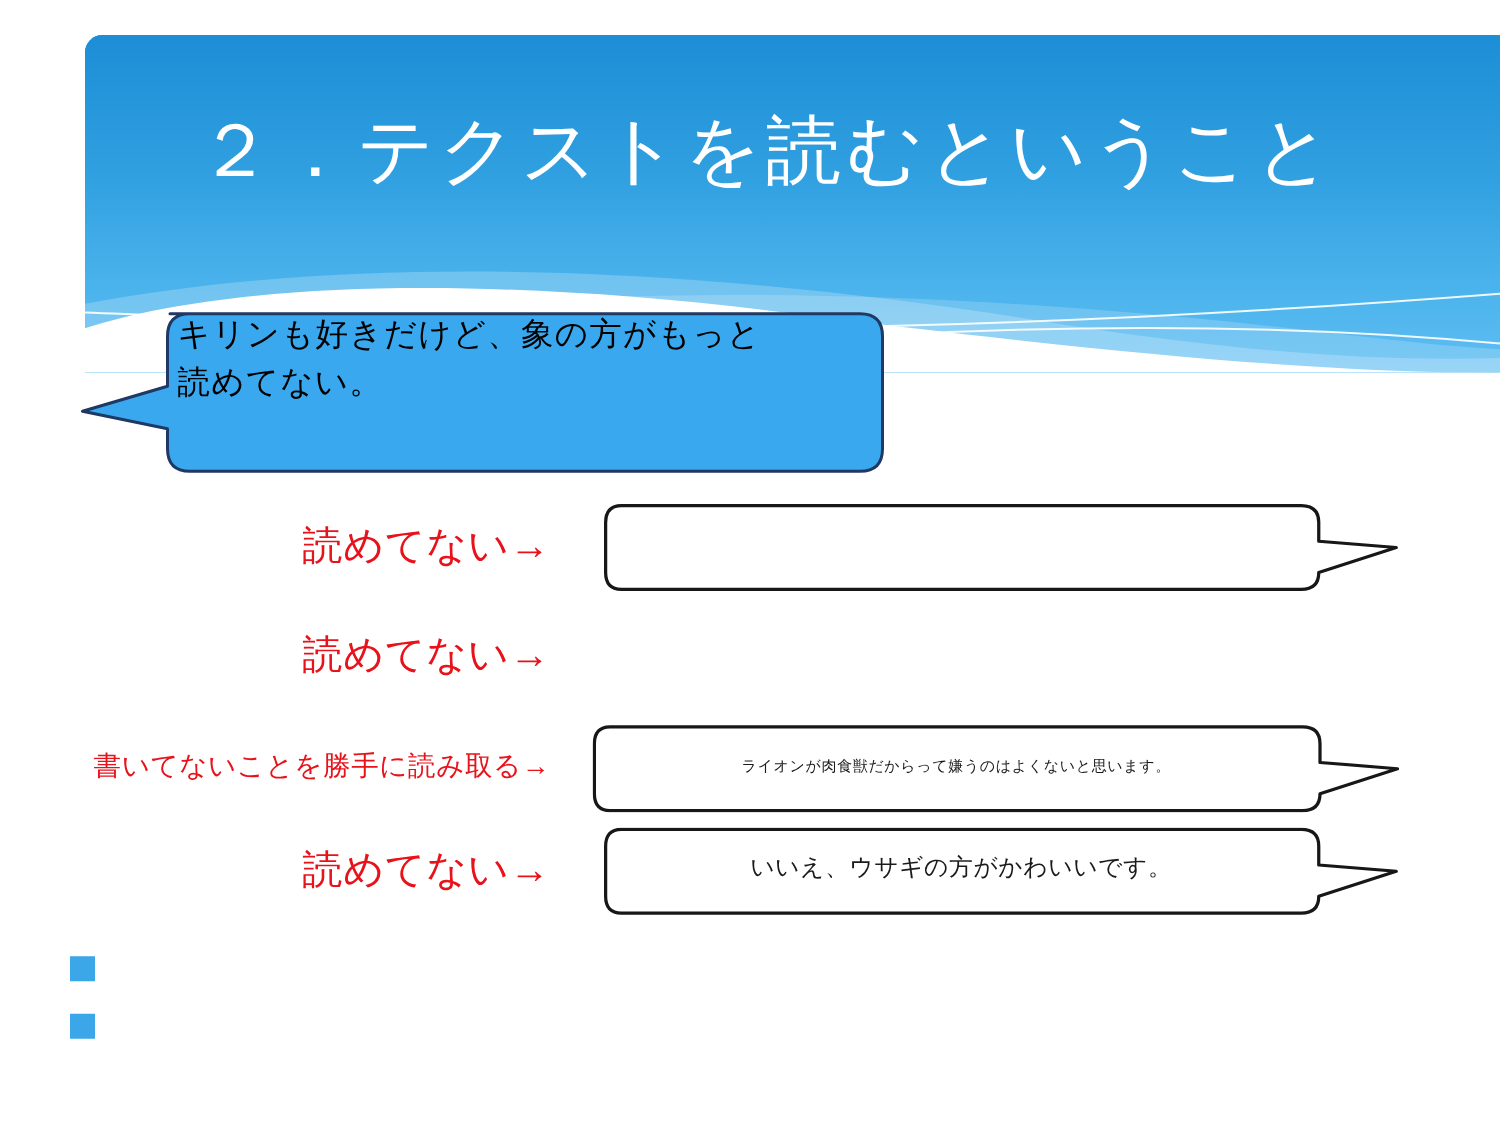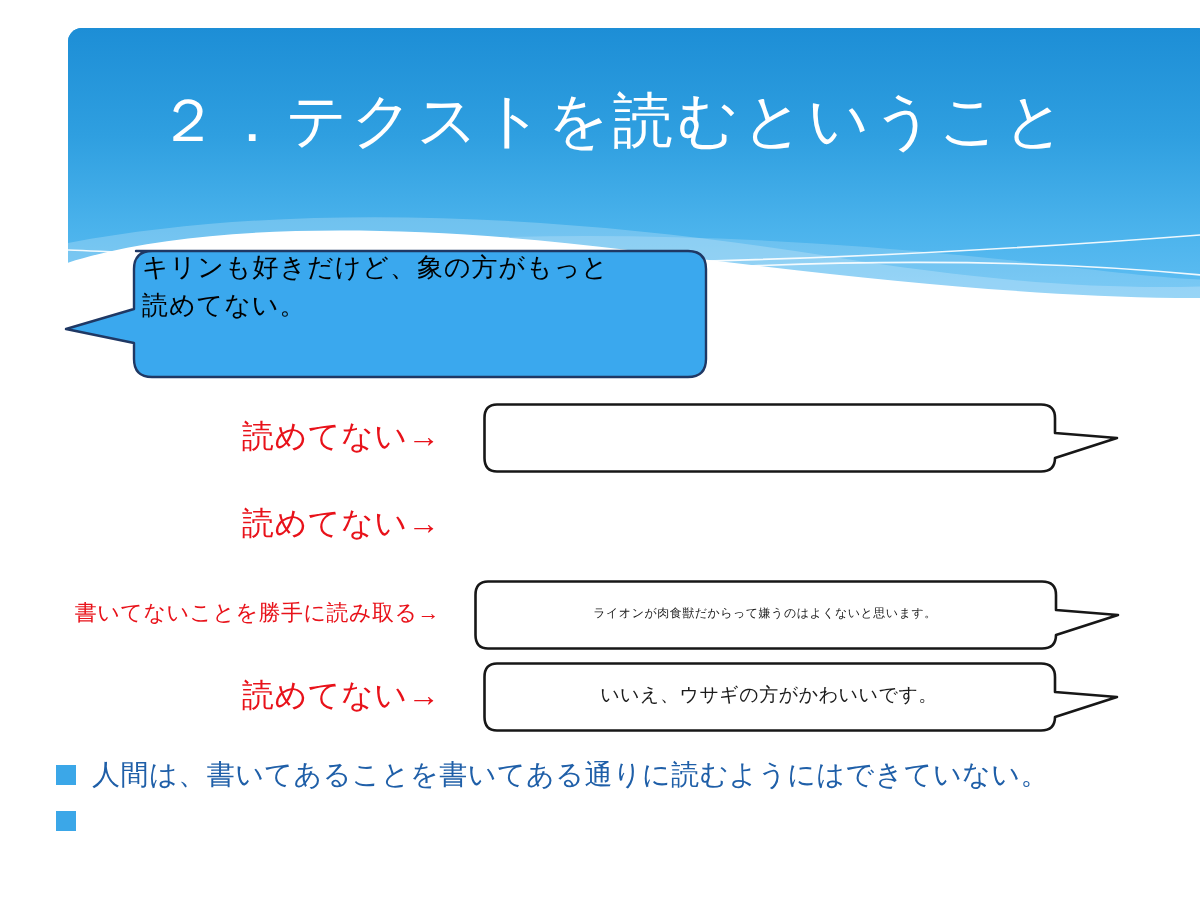--- a/index.html
+++ b/index.html
@@ -220,20 +220,19 @@
         <path d="M14,1.5 L558,1.5 Q572,1.5 572,15 L572,30 L634,35 L572,55 L572,55
                  Q572,68.5 558,68.5 L14,68.5 Q1.5,68.5 1.5,55 L1.5,15 Q1.5,1.5 14,1.5 Z" fill="#ffffff" stroke="#171717" stroke-width="2.6" stroke-linejoin="round"></path>
       </svg>
       <div class="callout-text" style="width:572px;">いいえ、ウサギの方がかわいいです。</div>
     </div>
   </div>
 
   <div class="bullets">
     <div class="bullet">
       <span class="bullet-marker"></span>
-      <span class="bullet-text">人間は、書いてあることを書いてある通りに読むようにはできていない。</span>
     </div>
     <div class="bullet">
       <span class="bullet-marker"></span>
     </div>
   </div>
 
 </div>
 
 </body></html>

